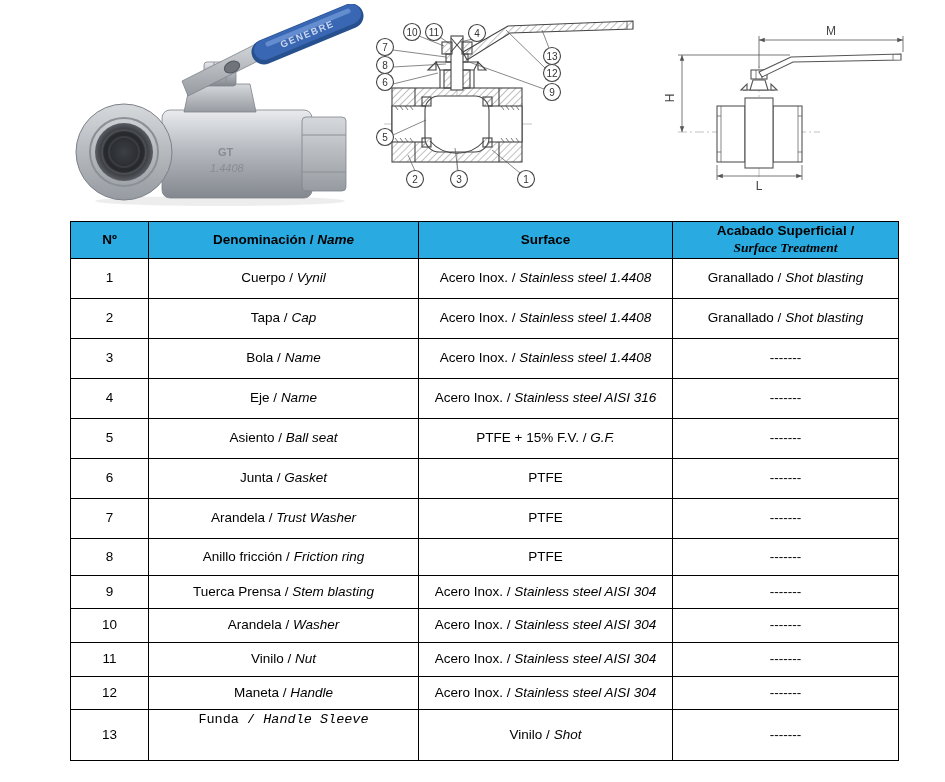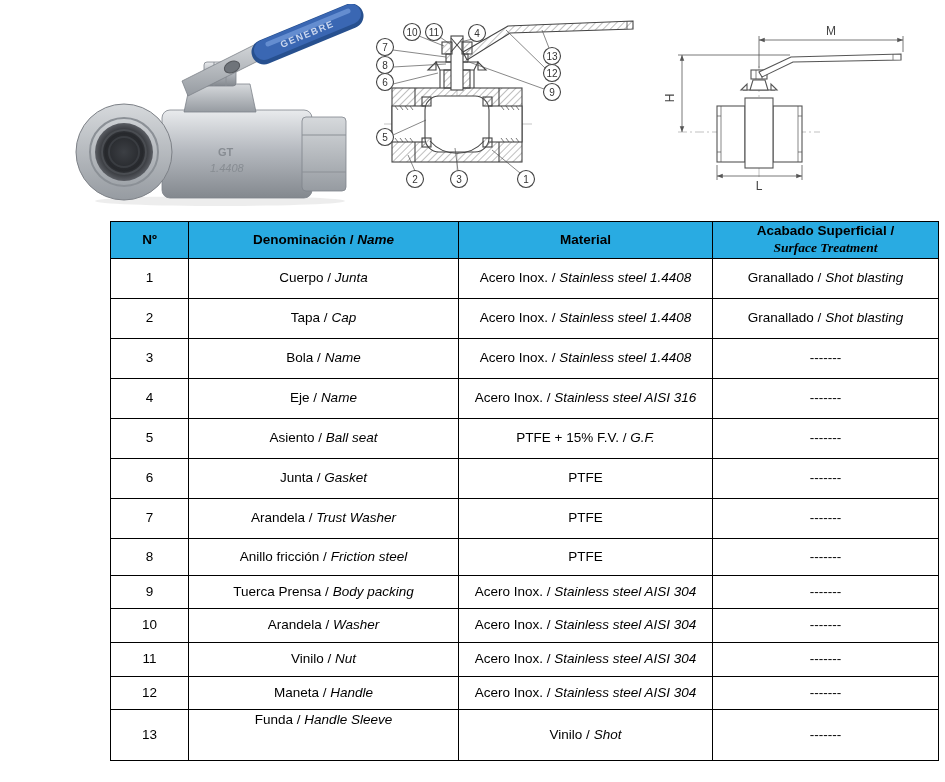--- a/index.html
+++ b/index.html
@@ -9,37 +9,37 @@
     font-family:"Liberation Sans", sans-serif; color:#000;
     overflow:hidden;
   }
   .fig { position:absolute; }
   .fig-photo   { left:70px;  top:4px;   width:300px; height:202px; }
   .fig-section { left:370px; top:0px;   width:290px; height:200px; }
   .fig-dims    { left:655px; top:10px;  width:290px; height:195px; }
 
   table.parts {
     position:absolute; left:70px; top:221px; width:828px;
-    border-collapse:collapse; table-layout:fixed;margin-left:40px;
+    border-collapse:collapse; table-layout:fixed;
   }
   .parts th, .parts td {
     border:1.6px solid #000; text-align:center; vertical-align:middle;
     font-size:13.5px; line-height:1.25; overflow:hidden; padding:1px 4px;
   }
   .parts th {
     background:#29ABE2; font-weight:bold; height:37px;
   }
   .parts td i, .parts th i { font-style:italic; }
   .parts .it { font-style:italic;font-family:Liberation Serif, serif; }
   tr.h40 td { height:40px; }
   tr.h37 td { height:37px; }
   tr.h34 td { height:34px; }
   tr.h33 td { height:33px; }
   tr.h51 td { height:51px; }
-  td.top { vertical-align:top; padding-top:2px; }
+  td.top { vertical-align:top; padding-top:2px;font-family:Liberation Mono, monospace; }
   .cal { font-size:10px; font-weight:normal; fill:#333; }
   .dimlbl { font-size:12px; fill:#444; }
 </style>
 </head>
 <body>
 
 <svg class="fig fig-photo" viewBox="0 0 300 202" xmlns="http://www.w3.org/2000/svg">
   <defs>
     <linearGradient id="steelV" x1="0" y1="0" x2="0" y2="1">
       <stop offset="0" stop-color="#e9ebed"></stop>
@@ -286,29 +286,29 @@
   <colgroup>
     <col style="width:78px">
       <col style="width:270px">
       <col style="width:254px">
       <col style="width:226px">
   </colgroup>
   <tbody>
       <tr>
     <th>Nº</th>
     <th><span>Denominación /</span> <i>Name</i></th>
-    <th>Material</th>
+    <th>Surface</th>
     <th>
       <div>Acabado Superficial /</div>
       <div class="it">Surface Treatment</div>
     </th>
   </tr>
   <tr class="h40">
     <td>1</td>
-    <td><span>Cuerpo /</span> <i>Junta</i></td>
+    <td><span>Cuerpo /</span> <i>Vynil</i></td>
     <td><span>Acero Inox.  /</span> <i>Stainless steel 1.4408</i></td>
     <td><span>Granallado /</span> <i>Shot blasting</i></td>
   </tr>
   <tr class="h40">
     <td>2</td>
     <td><span>Tapa /</span> <i>Cap</i></td>
     <td><span>Acero Inox.  /</span> <i>Stainless steel 1.4408</i></td>
     <td><span>Granallado /</span> <i>Shot blasting</i></td>
   </tr>
   <tr class="h40">
@@ -336,27 +336,27 @@
     <td><span>-------</span> <i></i></td>
   </tr>
   <tr class="h40">
     <td>7</td>
     <td><span>Arandela /</span> <i>Trust Washer</i></td>
     <td><span>PTFE</span> <i></i></td>
     <td><span>-------</span> <i></i></td>
   </tr>
   <tr class="h37">
     <td>8</td>
-    <td><span>Anillo fricción  /</span> <i>Friction steel</i></td>
+    <td><span>Anillo fricción  /</span> <i>Friction ring</i></td>
     <td><span>PTFE</span> <i></i></td>
     <td><span>-------</span> <i></i></td>
   </tr>
   <tr class="h33">
     <td>9</td>
-    <td><span>Tuerca Prensa /</span> <i>Body packing</i></td>
+    <td><span>Tuerca Prensa /</span> <i>Stem blasting</i></td>
     <td><span>Acero Inox. /</span> <i>Stainless steel AISI 304</i></td>
     <td><span>-------</span> <i></i></td>
   </tr>
   <tr class="h34">
     <td>10</td>
     <td><span>Arandela /</span> <i>Washer</i></td>
     <td><span>Acero Inox. /</span> <i>Stainless steel AISI 304</i></td>
     <td><span>-------</span> <i></i></td>
   </tr>
   <tr class="h34">

